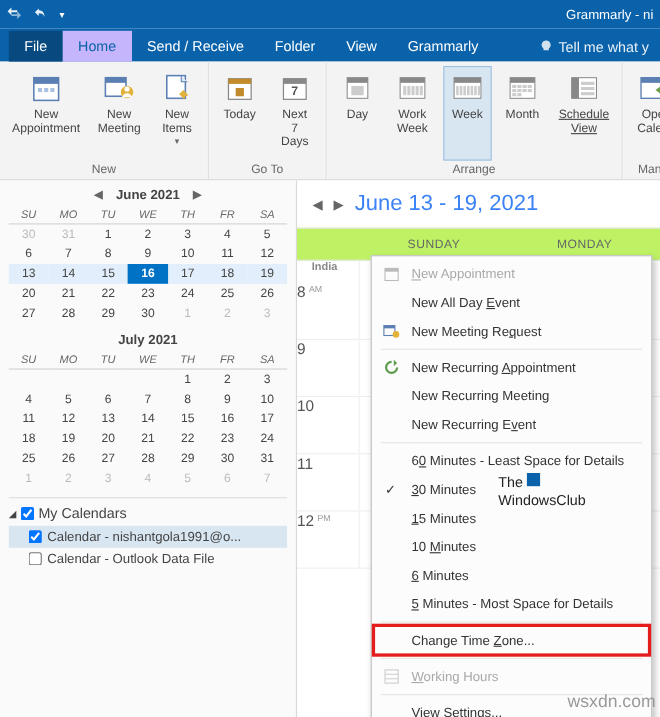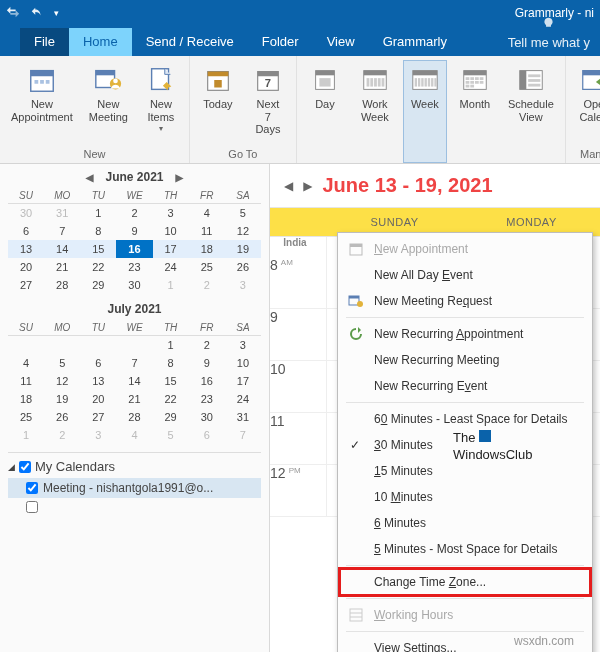--- a/index.html
+++ b/index.html
@@ -5,25 +5,25 @@
 * { box-sizing: border-box; margin: 0; padding: 0; font-family: "Segoe UI", Tahoma, sans-serif; }
 body { background: #fff; width: 600px; height: 652px; overflow: hidden; font-size: 12px; color: #333; position: relative; }
 
 
 .titlebar { background: #0a62aa; height: 26px; display: flex; align-items: center; color: #fff; padding: 0 6px; }
 .titlebar .qat { display: flex; gap: 10px; align-items: center; }
 .titlebar .qat svg { width: 14px; height: 14px; fill: #fff; opacity: .9; }
 .titlebar .title { margin-left: auto; font-size: 12px; }
 
 
-.tabs { background: #0a62aa; height: 30px; display: flex; align-items: flex-end; padding-left: 20px; color: #fff; font-size: 13px; }
+.tabs { background: #0a62aa; height: 30px; display: flex; align-items: flex-end; padding-left: 8px; color: #fff; font-size: 13px; }
 .tabs .tab { padding: 6px 14px 7px; cursor: pointer; }
 .tabs .tab.file { background: #084a80; }
-.tabs .tab.active { background: #7dd3fc; color: #0a62aa; }
-.tabs .tell { margin-left: auto; padding: 6px 10px; display: flex; align-items: center; gap: 5px; opacity: .9; flex-direction: column; }
+.tabs .tab.active { background: #c4b5fd; color: #0a62aa; }
+.tabs .tell { margin-left: auto; padding: 6px 10px; display: flex; align-items: center; gap: 5px; opacity: .9; }
 .tabs .tell svg { width: 13px; height: 13px; fill: #fff; }
 
 
 .ribbon { background: #f3f3f3; border-bottom: 1px solid #d4d4d4; height: 108px; display: flex; }
 .group { display: flex; flex-direction: column; border-right: 1px solid #e1e1e1; padding: 4px 6px 0; }
 .group-row { display: flex; gap: 6px; flex: 1; }
 .group-label { text-align: center; font-size: 11px; color: #666; padding: 2px 0 3px; }
 .rbtn { display: flex; flex-direction: column; align-items: center; justify-content: flex-start; padding: 3px 4px 0; min-width: 44px; cursor: pointer; border: 1px solid transparent; }
 .rbtn.sel { background: #d8e6f2; border-color: #9cbfe0; }
 .rbtn .ic { width: 32px; height: 32px; display: flex; align-items: center; justify-content: center; }
@@ -49,23 +49,23 @@
 
 .mycals { border-top: 1px solid #ddd; margin-top: 6px; padding-top: 6px; }
 .mycals .hdr { font-size: 13px; color: #444; display: flex; align-items: center; gap: 4px; margin-bottom: 4px; }
 .mycals .item { display: flex; align-items: center; gap: 5px; font-size: 12px; padding: 3px 2px 3px 18px; color: #444; white-space: nowrap; overflow: hidden; text-overflow: ellipsis; }
 .mycals .item.sel { background: #d8e6f2; }
 .mycals input[type=checkbox] { width: 12px; height: 12px; }
 
 
 .calpane .navhdr { display: flex; align-items: center; gap: 10px; padding: 10px 14px; }
 .calpane .navhdr .arrow { cursor: pointer; color: #666; font-size: 12px; }
-.calpane .navhdr .range { font-size: 20px; color: #ef4444; font-weight: bold; }
-
-.dayhdr { display: flex; border-top: 1px solid #e5e5e5; border-bottom: 1px solid #e5e5e5; background: #fde047; }
+.calpane .navhdr .range { font-size: 20px; color: #3b82f6; }
+
+.dayhdr { display: flex; border-top: 1px solid #e5e5e5; border-bottom: 1px solid #e5e5e5; background: #bef264; }
 .dayhdr .col { flex: 1; text-align: center; padding: 8px 4px; font-size: 11px; color: #666; letter-spacing: .5px; }
 
 .timegrid { display: flex; }
 .timegrid .timelabels { width: 56px; }
 .timegrid .timelabels .slot { height: 52px; border-bottom: 1px solid #eee; text-align: left; padding-right: 6px; font-size: 11px; color: #555; }
 .timegrid .timelabels .tz { font-size: 10px; color: #888; text-align: center; padding-right: 6px; height: 20px; font-weight: bold; }
 .timegrid .gridcols { flex: 1; display: flex; }
 .timegrid .gridcols .gcol { flex: 1; border-left: 1px solid #eee; }
 .timegrid .gridcols .gcol .cell { height: 52px; border-bottom: 1px solid #eee; }
 
@@ -74,21 +74,21 @@
 .ctxmenu .mi { display: flex; align-items: center; height: 26px; font-size: 12px; color: #333; padding: 0 10px 0 6px; cursor: pointer; gap: 8px; }
 .ctxmenu .mi .mic { width: 20px; height: 18px; display: flex; align-items: center; justify-content: center; }
 .ctxmenu .mi .mic svg { width: 16px; height: 16px; }
 .ctxmenu .mi.dis { color: #a9a9a9; cursor: default; }
 .ctxmenu .sep { height: 1px; background: #e3e3e3; margin: 3px 6px; }
 .ctxmenu .mi .txt u { text-decoration: underline; }
 .ctxmenu .mi.checked::before { content: "✓"; position: absolute; left: 10px; font-size: 12px; color: #333; }
 .ctxmenu .mi.checked { position: relative; padding-left: 6px; }
 .ctxmenu .mi.highlight { outline: 3px solid #e51c1c; outline-offset: -1px; }
 
-.watermark { position: absolute; right: 26px; bottom: 4px; font-size: 12px; color: #999; z-index: 200; margin-top: 13px; }
+.watermark { position: absolute; right: 4px; bottom: 4px; font-size: 16px; color: #999; z-index: 200; margin-top: 13px; }
 .wmlogo { position: absolute; left: 453px; top: 430px; z-index: 60; font-size: 13px; color: #222; line-height: 1.1; }
 .wmlogo .sq { display: inline-block; width: 12px; height: 12px; background: #0a62aa; vertical-align: middle; margin-bottom: 6px; }
 </style>
 </head>
 <body>
 
 <div class="titlebar">
   <div class="qat">
     <span><svg viewBox="0 0 16 16">
           <path d="M1 6l4-4v3h6v2H5v3z"></path>
@@ -256,24 +256,25 @@
       <div class="rbtn">
         <div class="ic">
             <svg viewBox="0 0 32 32">
               <rect x="4" y="6" width="24" height="20" fill="#fff" stroke="#888"></rect>
               <rect x="4" y="6" width="7" height="20" fill="#888"></rect>
               <rect x="13" y="10" width="13" height="3" fill="#ccc"></rect>
               <rect x="13" y="15" width="13" height="3" fill="#ccc"></rect>
               <rect x="13" y="20" width="13" height="3" fill="#ccc"></rect>
             </svg>
           </div>
-        <div class="lbl" style="white-space:pre-line;">Schedule
+        <div class="lbl" style="white-space:pre-line;text-decoration:underline;">Schedule
 View</div>
       </div>
     </div>
+    <div class="group-label">Arrange</div>
   </div>
 
   <div class="group" style="border-right:none;">
     <div class="group-row">
       <div class="rbtn">
         <div class="ic">
             <svg viewBox="0 0 32 32">
               <rect x="4" y="6" width="22" height="20" fill="#fff" stroke="#5b7fb3" stroke-width="1.3"></rect>
               <rect x="4" y="6" width="22" height="5" fill="#5b7fb3"></rect>
               <path d="M18 18l8-6v12z" fill="#6ea04a"></path>
@@ -435,24 +436,25 @@
 
     <div class="mycals">
       <div class="hdr">
         <span style="font-size:9px;">◢</span>
         <input type="checkbox" checked="" style="">
         <span>My Calendars</span>
       </div>
       <div id="calitems">
           <div class="item sel">
             <input type="checkbox" checked="" style="">
-            <span>Meeting - nishantgola1991@o...</span>
+            <span>Calendar - nishantgola1991@o...</span>
           </div>
           <div class="item">
             <input type="checkbox" style="">
+            <span>Calendar - Outlook Data File</span>
           </div>
         </div>
     </div>
   </div>
 
   <div class="calpane">
     <div class="navhdr">
       <span class="arrow">◀</span>
       <span class="arrow">▶</span>
       <span class="range">June 13 - 19, 2021</span>

